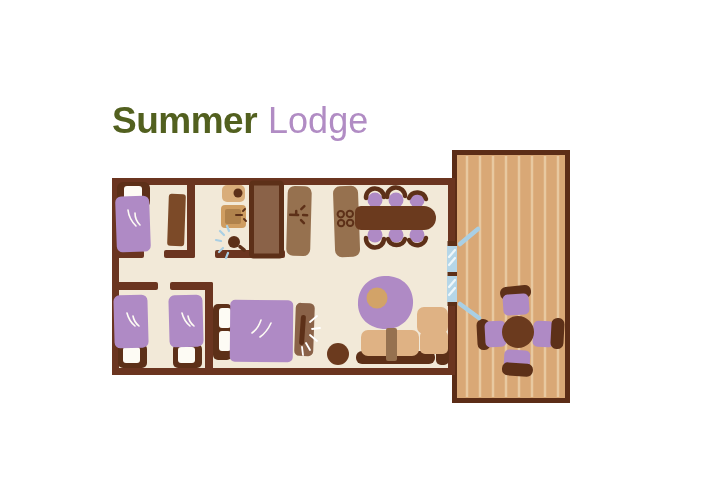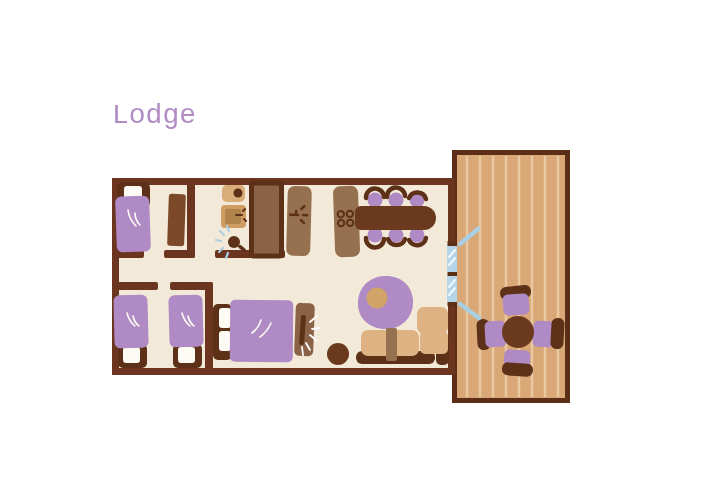--- a/index.html
+++ b/index.html
@@ -1,30 +1,31 @@
 <!DOCTYPE html>
 <html style="--title-green: #52601f; --title-purple: #b18cc4; --wall: #6b3520; --floor: #f2e9d8; --dark-wood: #5d3018; --table-wood: #6b3a1e; --wardrobe-wood: #7c4a28; --counter-wood: #96714f; --stall-wood: #8a6248; --fixture-tan: #d9ad7a; --basin-tan: #cf9d61; --basin-inner: #b0824c; --sofa-tan: #dfb284; --rug-tan: #d2a368; --deck: #d9a876; --deck-stripe: #e8c9a1; --deck-border: #5c2d17; --purple: #af8ac5; --glass: #b5d6e8; --glass-line: #eef7fb; --spray-blue: #a9cfe4; --linen-white: #fdfbf4;"><head>
 <meta charset="utf-8">
 <style>
   html,body{margin:0;padding:0;background:#fff;}
   .stage{position:relative;width:707px;height:500px;background:#fff;overflow:hidden;
          font-family:"Liberation Sans",sans-serif;}
   .title{position:absolute;left:112px;top:100px;display:flex;align-items:baseline;gap:11px;}
   .title .t1{font-family:"Liberation Sans",sans-serif;font-weight:bold;font-size:37px;
              letter-spacing:-0.5px;color:var(--title-green);}
-  .title .t2{font-family:Liberation Mono, monospace;font-weight:normal;
-             font-size:28px;color:var(--title-purple);}
+  .title .t2{font-family:Liberation Sans, sans-serif;font-weight:normal;
+             font-size:36px;color:var(--title-purple);}
   .plan{position:absolute;left:0;top:0;}
 </style>
 </head>
 <body>
 
 <div class="stage">
 
   <div class="title">
+    <span class="t1">Summer</span>
     <span class="t2">Lodge</span>
   </div>
 
   <svg class="plan" width="707" height="500" viewBox="0 0 707 500">
 
     <g>
       <rect x="452" y="150" width="118" height="253" fill="var(--deck-border)"></rect>
       <rect x="457" y="155" width="108" height="243" fill="var(--deck)"></rect>
       <g stroke="var(--deck-stripe)" stroke-width="2.5">
         <line x1="467" y1="156" x2="467" y2="397"></line>

